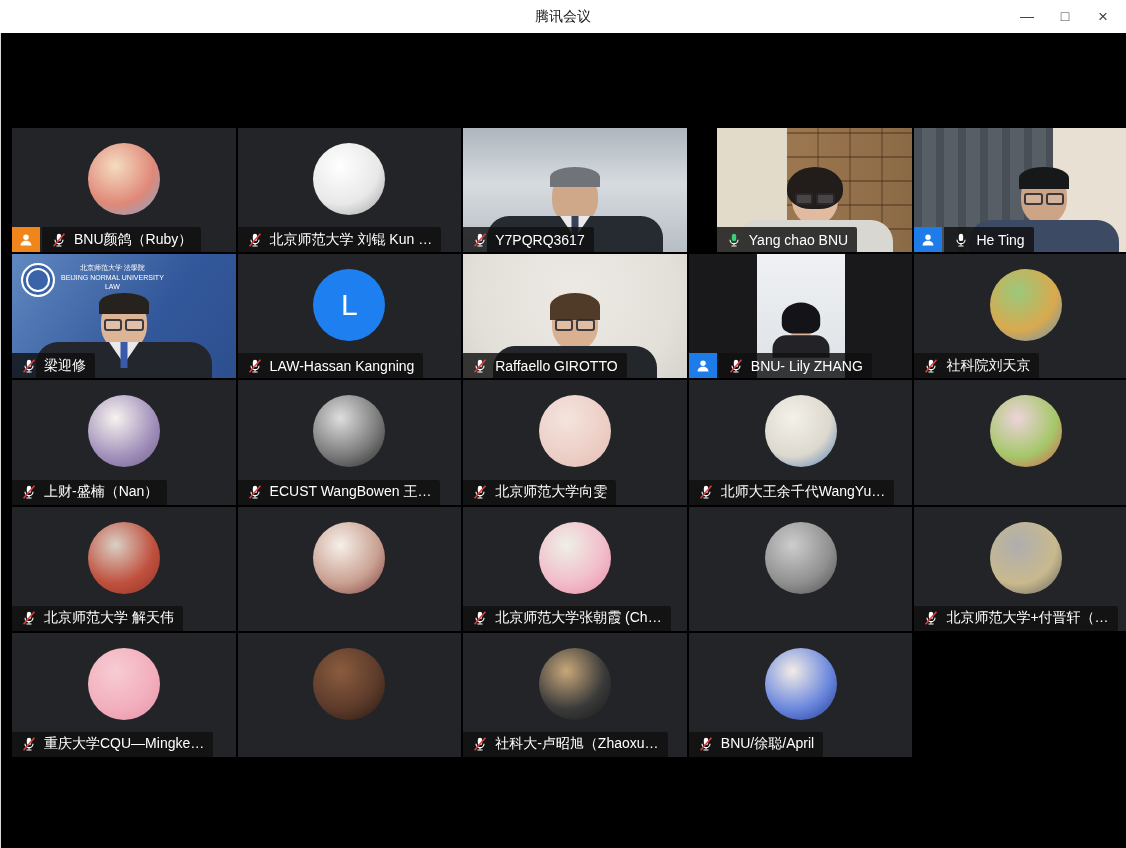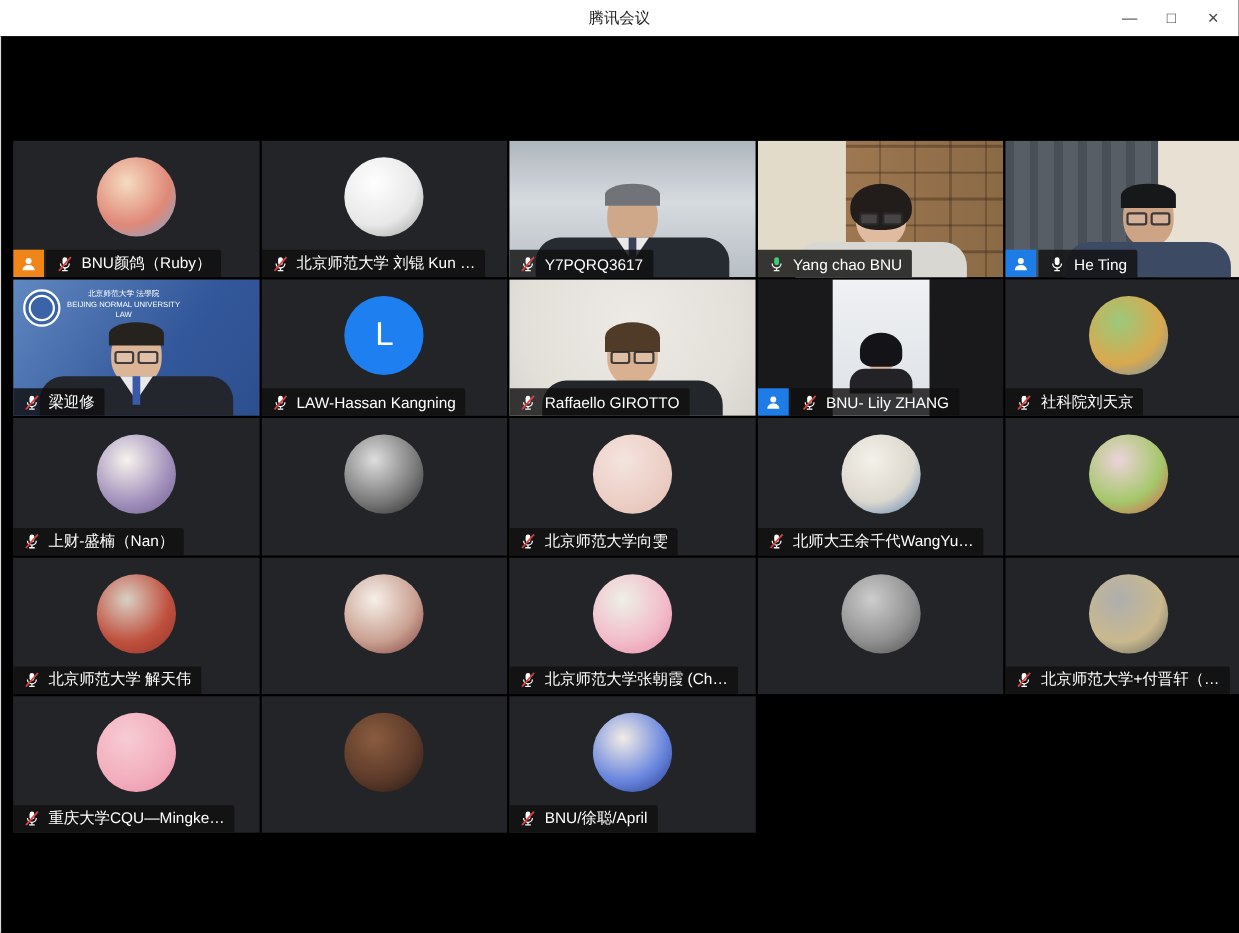--- a/index.html
+++ b/index.html
@@ -16,21 +16,21 @@
   .win-btn.close{font-size:17px;}
 
   
   .main{position:absolute;top:33px;left:0;width:1126px;height:815px;background:#000;}
   .left-edge{position:absolute;top:0;left:0;width:1px;height:815px;background:#d9d9d9;}
 
   
   .grid{position:absolute;top:95px;left:12px;width:1126px;height:629px;display:grid;
     grid-template-columns:repeat(5,1fr);grid-template-rows:repeat(5,1fr);gap:2px;background:#000;text-align:center;}
   .tile{position:relative;background:#222427;overflow:hidden;}
-  .tile.speaking{box-shadow:inset 0 0 0 2px #15b05b;}
+  .tile.speaking{box-shadow:inset 0 0 0 2px #15b05b;margin-left:28px;}
 
   
   .avatar{position:absolute;left:50%;top:15px;transform:translateX(-50%);width:72px;height:72px;
     border-radius:50%;display:none;align-items:center;justify-content:center;z-index:1;}
   .avatar-tile .avatar{display:flex;}
   .avatar-letter{font-size:30px;color:#fff;}
 
   
   .v-bg{display:none;position:absolute;inset:0;}
   .video .v-bg{display:block;}
@@ -385,20 +385,31 @@
 
       <span class="pname">上财-盛楠（Nan）</span>
     </div>
   </div>
         <div class="tile avatar-tile">
 
     <div class="avatar" style="background: radial-gradient(circle at 38% 32%, rgb(222, 222, 222) 0%, rgb(122, 122, 122) 58%, rgb(36, 36, 36) 100%);">
       <span class="avatar-letter"></span>
     </div>
 
+    <div class="name-label">
+      <svg class="mic" viewBox="0 0 22 22">
+        <rect x="8" y="2.5" width="6" height="10" rx="3" fill="#fff"></rect>
+        <path d="M5.5 10.5a5.5 5.5 0 0 0 11 0" fill="none" stroke="#fff" stroke-width="1.6"></path>
+        <line x1="11" y1="16" x2="11" y2="18.5" stroke="#fff" stroke-width="1.6"></line>
+        <line x1="7.5" y1="19.2" x2="14.5" y2="19.2" stroke="#fff" stroke-width="1.6"></line>
+        <line x1="3.5" y1="19.5" x2="18.5" y2="2.5" stroke="#d94040" stroke-width="2.2"></line>
+      </svg>
+
+      <span class="pname">ECUST WangBowen 王…</span>
+    </div>
   </div>
         <div class="tile avatar-tile">
 
     <div class="avatar" style="background: radial-gradient(circle at 38% 32%, rgb(244, 228, 222) 0%, rgb(236, 207, 198) 58%, rgb(227, 189, 178) 100%);">
       <span class="avatar-letter"></span>
     </div>
 
     <div class="name-label">
       <svg class="mic" viewBox="0 0 22 22">
         <rect x="8" y="2.5" width="6" height="10" rx="3" fill="#fff"></rect>
@@ -524,20 +535,38 @@
   </div>
         <div class="tile avatar-tile">
 
     <div class="avatar" style="background: radial-gradient(circle at 38% 32%, rgb(138, 92, 62) 0%, rgb(92, 58, 42) 58%, rgb(36, 22, 15) 100%);">
       <span class="avatar-letter"></span>
     </div>
 
   </div>
         <div class="tile avatar-tile">
 
+    <div class="avatar" style="background: radial-gradient(circle at 38% 32%, rgb(200, 168, 122) 0%, rgb(58, 58, 58) 58%, rgb(22, 22, 22) 100%);">
+      <span class="avatar-letter"></span>
+    </div>
+
+    <div class="name-label">
+      <svg class="mic" viewBox="0 0 22 22">
+        <rect x="8" y="2.5" width="6" height="10" rx="3" fill="#fff"></rect>
+        <path d="M5.5 10.5a5.5 5.5 0 0 0 11 0" fill="none" stroke="#fff" stroke-width="1.6"></path>
+        <line x1="11" y1="16" x2="11" y2="18.5" stroke="#fff" stroke-width="1.6"></line>
+        <line x1="7.5" y1="19.2" x2="14.5" y2="19.2" stroke="#fff" stroke-width="1.6"></line>
+        <line x1="3.5" y1="19.5" x2="18.5" y2="2.5" stroke="#d94040" stroke-width="2.2"></line>
+      </svg>
+
+      <span class="pname">社科大-卢昭旭（Zhaoxu…</span>
+    </div>
+  </div>
+        <div class="tile avatar-tile">
+
     <div class="avatar" style="background: radial-gradient(circle at 38% 32%, rgb(243, 236, 230) 0%, rgb(106, 135, 222) 58%, rgb(34, 54, 142) 100%);">
       <span class="avatar-letter"></span>
     </div>
 
     <div class="name-label">
       <svg class="mic" viewBox="0 0 22 22">
         <rect x="8" y="2.5" width="6" height="10" rx="3" fill="#fff"></rect>
         <path d="M5.5 10.5a5.5 5.5 0 0 0 11 0" fill="none" stroke="#fff" stroke-width="1.6"></path>
         <line x1="11" y1="16" x2="11" y2="18.5" stroke="#fff" stroke-width="1.6"></line>
         <line x1="7.5" y1="19.2" x2="14.5" y2="19.2" stroke="#fff" stroke-width="1.6"></line>

